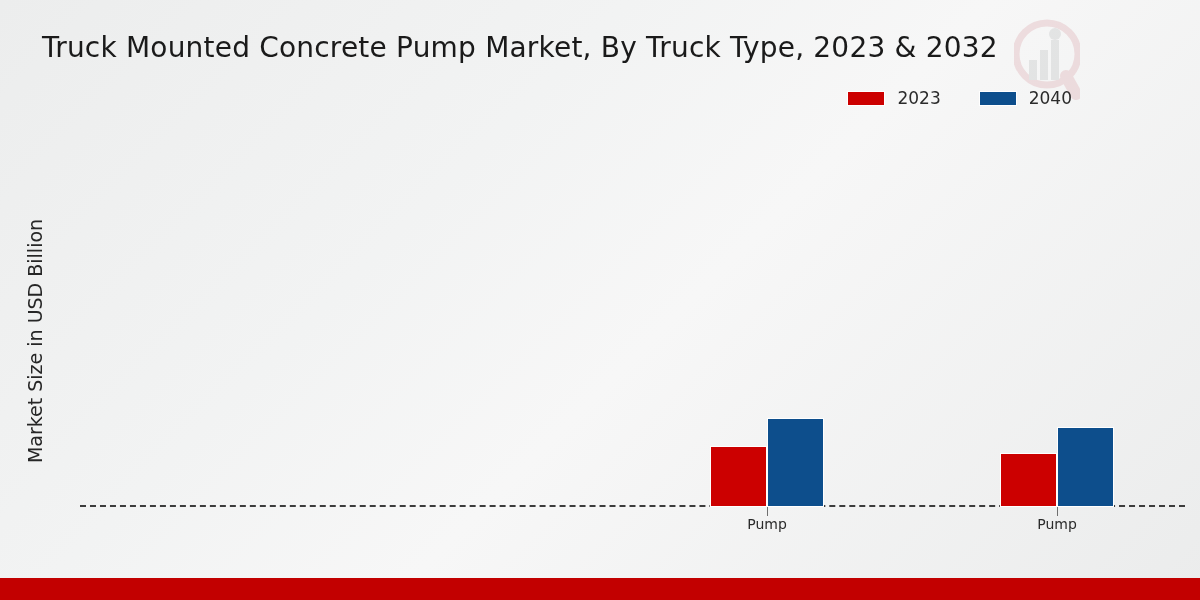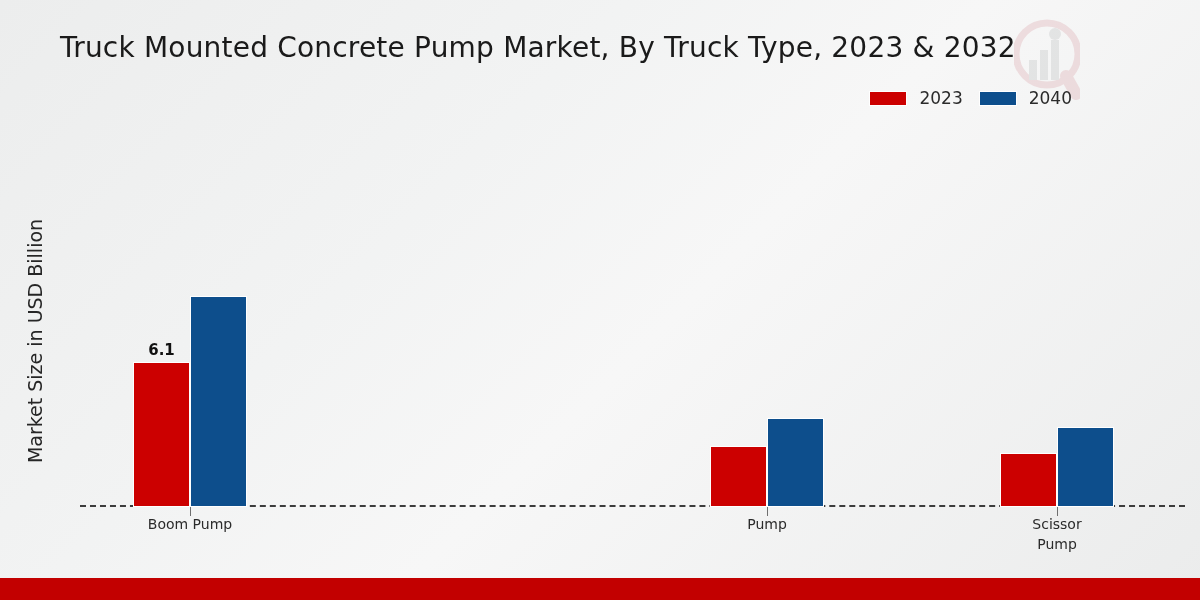--- a/index.html
+++ b/index.html
@@ -28,37 +28,37 @@
     top: 14px;
     width: 66px;
     height: 96px;
     opacity: 0.30;
     pointer-events: none;
   }
 
   
   #chart-title {
     position: absolute;
-    left: 60px;
+    left: 42px;
     top: 31px;
     font-size: 28px;
     font-weight: 400;
     color: #1a1a1a;
     letter-spacing: 0.2px;
     white-space: nowrap;
   }
 
   
   #legend {
     position: absolute;
     right: 128px;
     top: 88px;
     display: flex;
     align-items: center;
-    gap: 16px;
+    gap: 38px;
   }
   .legend-item {
     display: flex;
     align-items: center;
     gap: 12px;
   }
   .legend-swatch {
     width: 38px;
     height: 15px;
     border: 1px solid #ffffff;
@@ -188,51 +188,39 @@
       <span class="legend-swatch" style="background:#0d4e8c"></span>
       <span class="legend-label">2040</span>
     </div>
   </div>
 
   <div id="y-axis-title">Market Size in USD Billion</div>
 
   <div id="plot-area">
     <div id="baseline"></div>
 
-    <div class="group" style="left:53px; width:114px;">
-      <div class="bars">
-        <div class="bar red" style="height:145px;"></div>
-        <div class="bar blue" style="height:211px;"></div>
-      </div>
-      <div class="bar-value" style="bottom:148px; left:0;">6.1</div>
-      <div class="tick" style="left:57px;"></div>
-      <div class="cat-label" style="left:-38px;">
-        <div>Boom Pump</div>
-      </div>
-    </div>
 
 
     <div class="group" style="left:630px; width:114px;">
       <div class="bars">
         <div class="bar red" style="height:61px;"></div>
         <div class="bar blue" style="height:89px;"></div>
       </div>
       <div class="tick" style="left:57px;"></div>
       <div class="cat-label" style="left:-38px;">
         <div>Pump</div>
       </div>
     </div>
 
     <div class="group" style="left:920px; width:114px;">
       <div class="bars">
         <div class="bar red" style="height:54px;"></div>
         <div class="bar blue" style="height:80px;"></div>
       </div>
       <div class="tick" style="left:57px;"></div>
       <div class="cat-label" style="left:-38px;">
-        <div>Scissor</div>
         <div>Pump</div>
       </div>
     </div>
   </div>
 
   <div id="footer-bar"></div>
 </div>
 
 </body></html>

